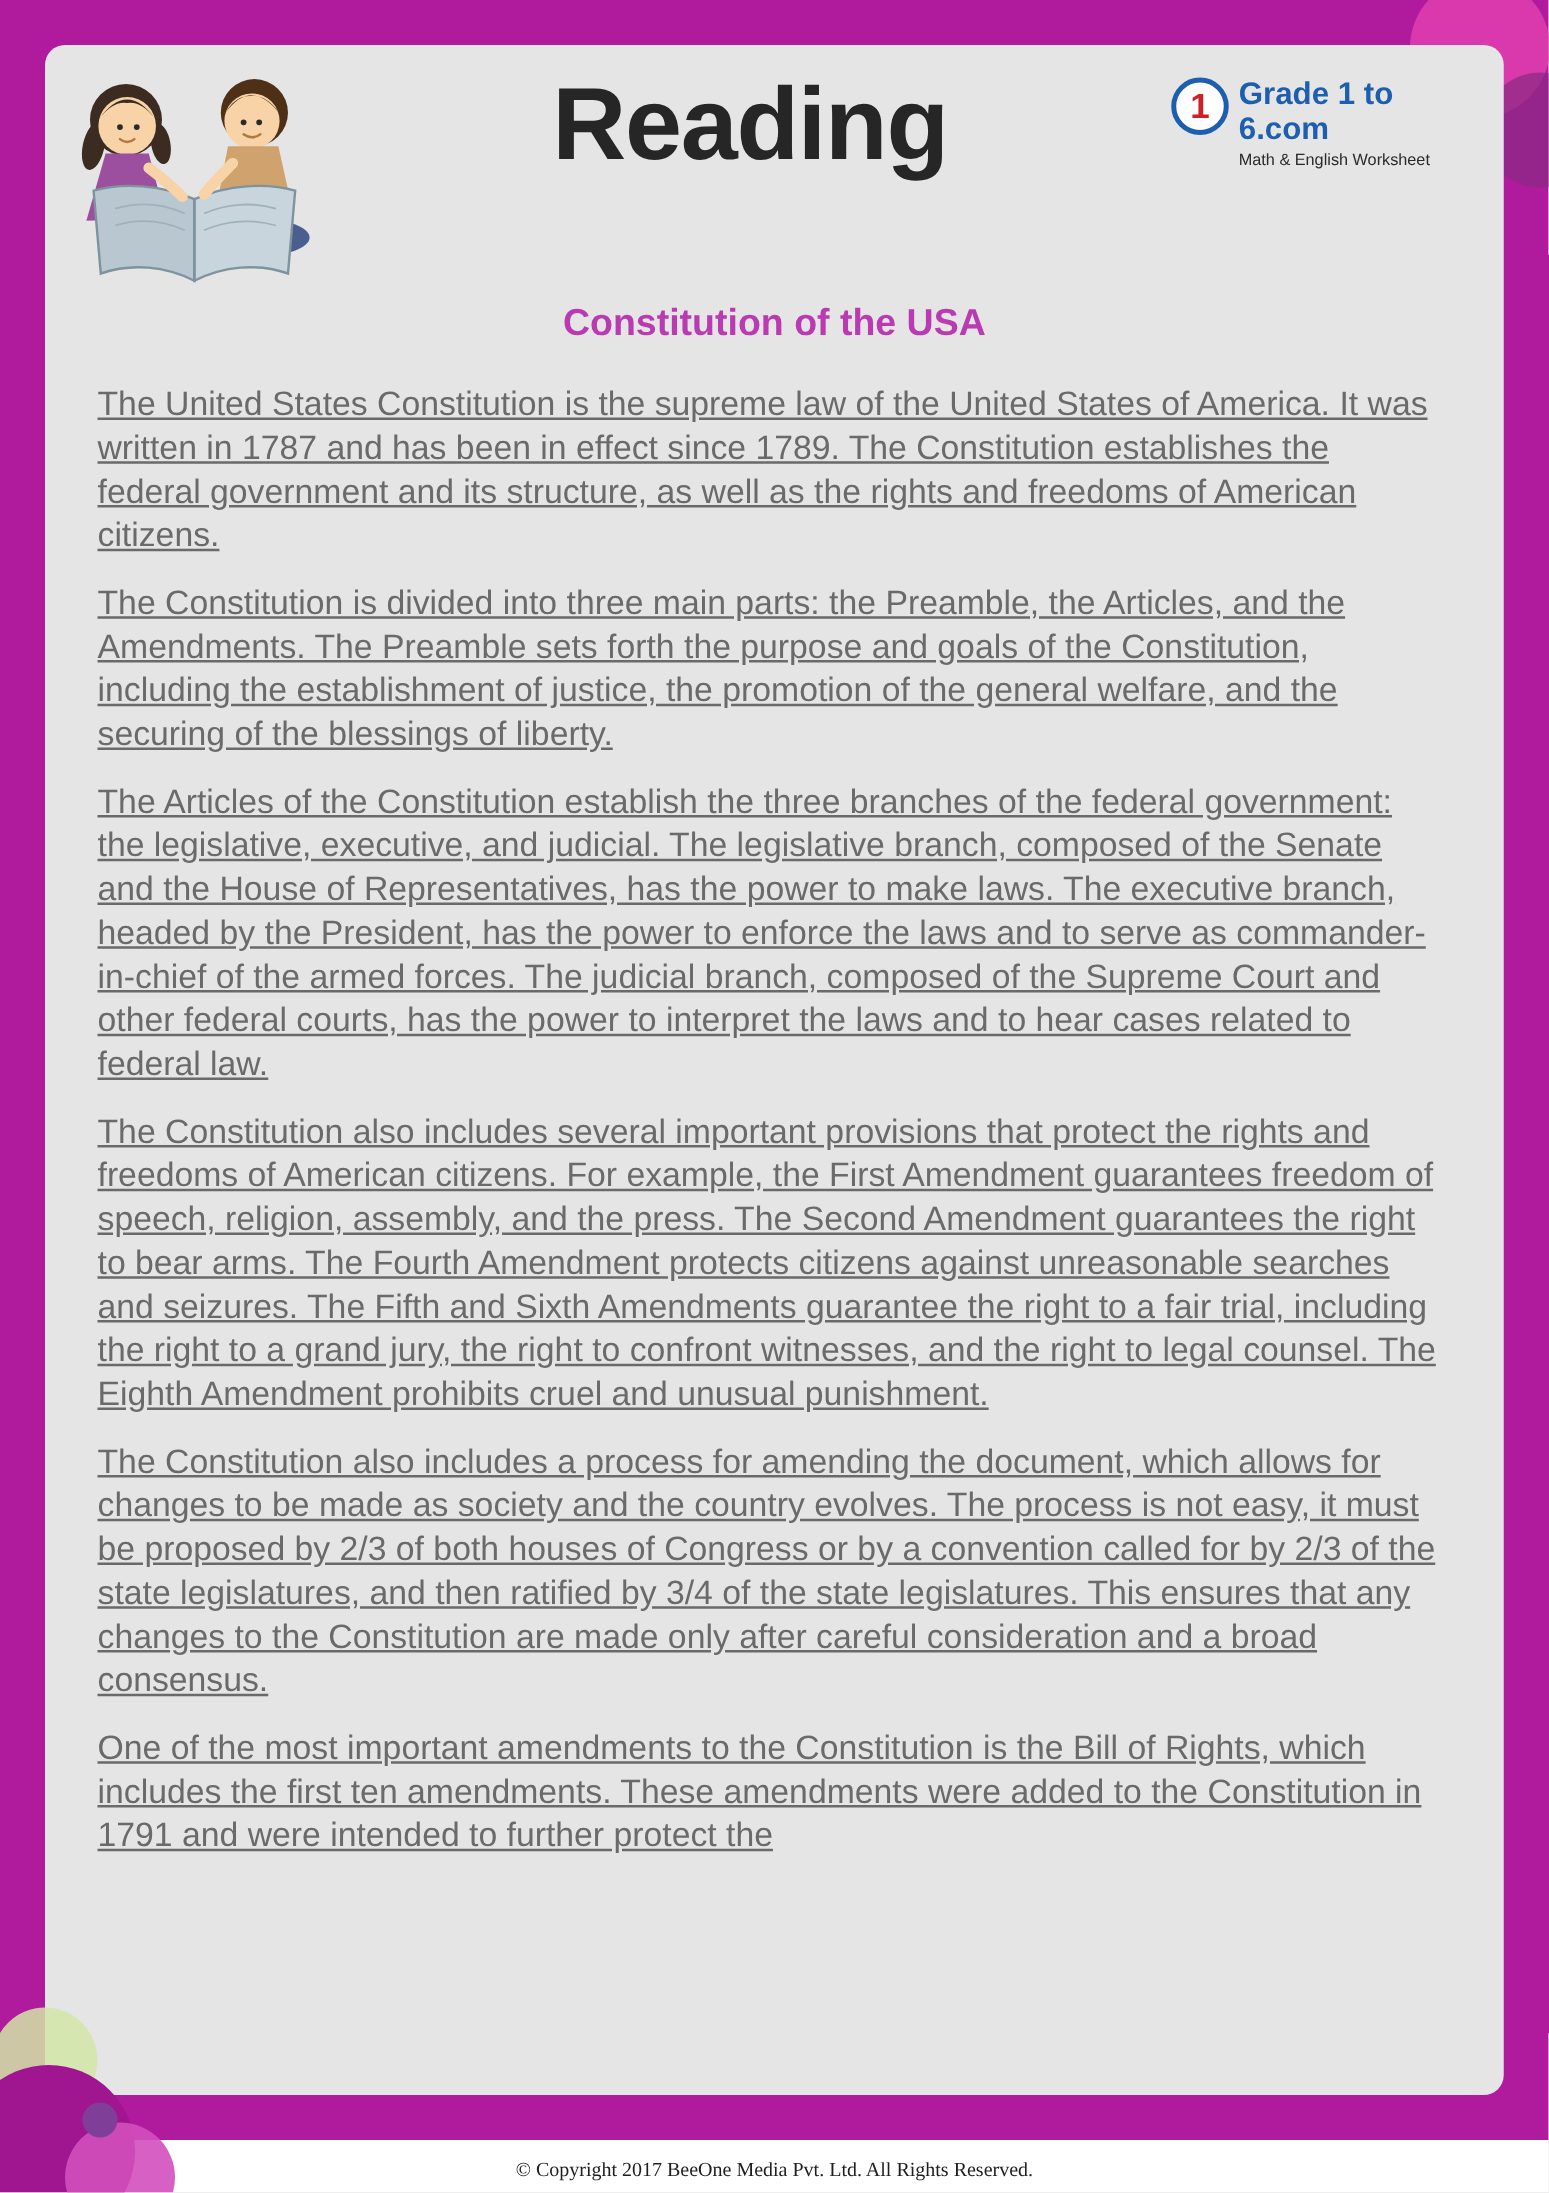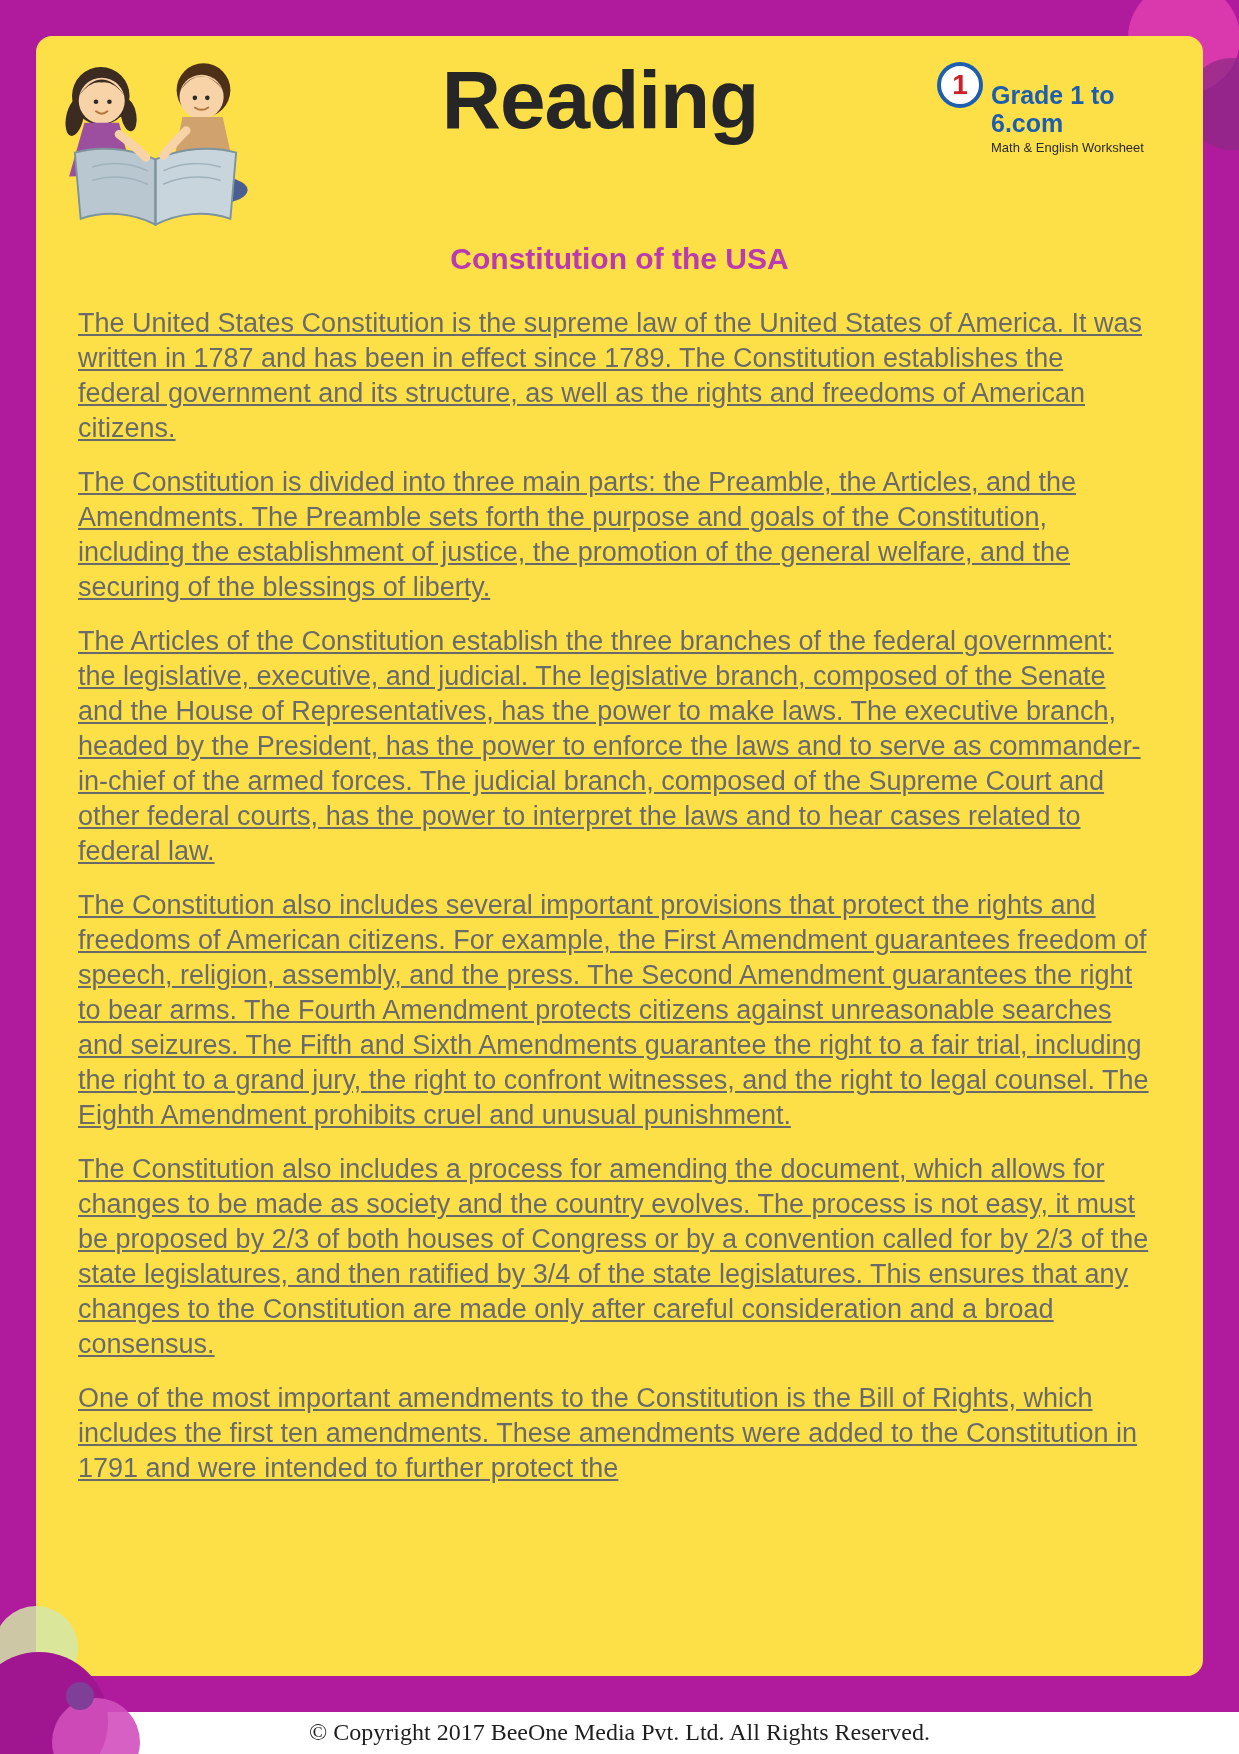--- a/index.html
+++ b/index.html
@@ -13,21 +13,21 @@
   }
   .frame {
     position:absolute; left:0; top:0;
     width:1239px; height:1712px;
     background:#b01a9c;
     z-index:1;
   }
   .panel {
     position:absolute; left:36px; top:36px;
     width:1167px; height:1640px;
-    background:#fde047;
+    background:#e5e5e5;
     border-radius:16px;
     overflow:hidden;
     z-index:3;
   }
   .header {
     display:flex;
     align-items:flex-start;
     padding:10px 16px 0 12px;
   }
   .illustration {
@@ -57,21 +57,21 @@
   .logo-glyph {
     width:46px; height:46px;
     border:4px solid #1d5fae;
     border-radius:50%;
     box-sizing:border-box;
     display:flex; align-items:center; justify-content:center;
     font-weight:bold; font-size:28px; color:#cc2227;
     background:#fff;
     flex:0 0 auto;
   }
-  .logo-text { display:flex; flex-direction:column;margin-top:20px; }
+  .logo-text { display:flex; flex-direction:column; }
   .logo-site {
     color:#1d5fae; font-weight:bold; font-size:25px; line-height:1.1;
   }
   .logo-tagline {
     color:#2a2a2a; font-weight:normal; font-size:13px; margin-top:3px;
   }
   .subtitle {
     text-align:center;
     font-size:30px;
     font-weight:bold;
@@ -85,21 +85,21 @@
     line-height:35px;
     text-decoration:underline;
   }
   .article p { margin:0 0 19px; }
   .footer {
     position:absolute;
     left:0; bottom:8px;
     width:100%;
     text-align:center;
     font-family:"Liberation Serif", serif;
-    font-size:24px;
+    font-size:16px;
     color:#1e1e1e;
     z-index:4;
   }
   .circle { position:absolute; border-radius:50%; }
   .c-tr1 { left:1128px; top:-18px; width:112px; height:112px; background:#e040b0; opacity:.85; z-index:2; }
   .c-tr2 { left:1186px; top:58px;  width:92px;  height:92px;  background:#8e2a86; opacity:.75; z-index:2; }
   .c-bl-green { left:-6px;  top:1606px; width:84px; height:84px; background:#d4e6a8; opacity:.85; z-index:5; }
   .c-bl1 { left:-30px; top:1652px; width:138px; height:138px; background:#a01590; z-index:6; }
   .c-bl2 { left:52px;  top:1698px; width:88px;  height:88px;  background:#d24fbc; opacity:.9; z-index:7; }
   .c-bl3 { left:66px;  top:1682px; width:28px;  height:28px;  background:#7f3f98; z-index:8; }

